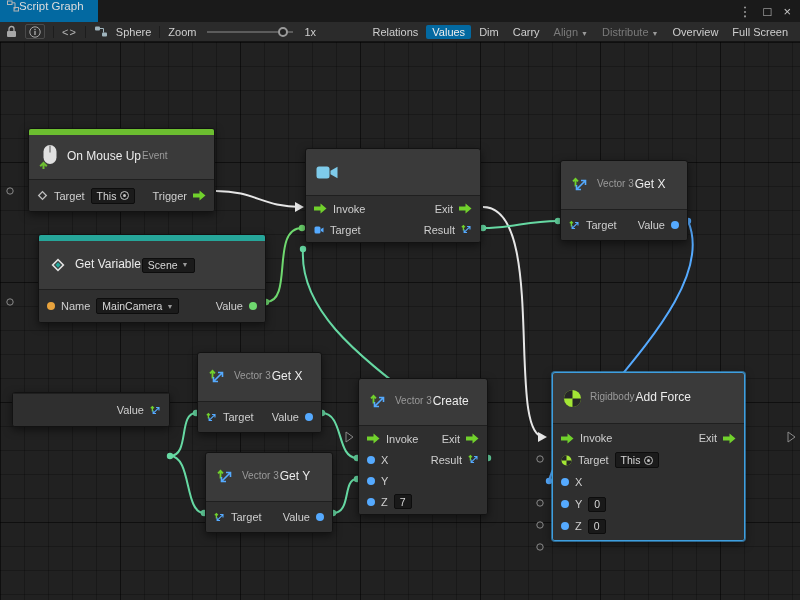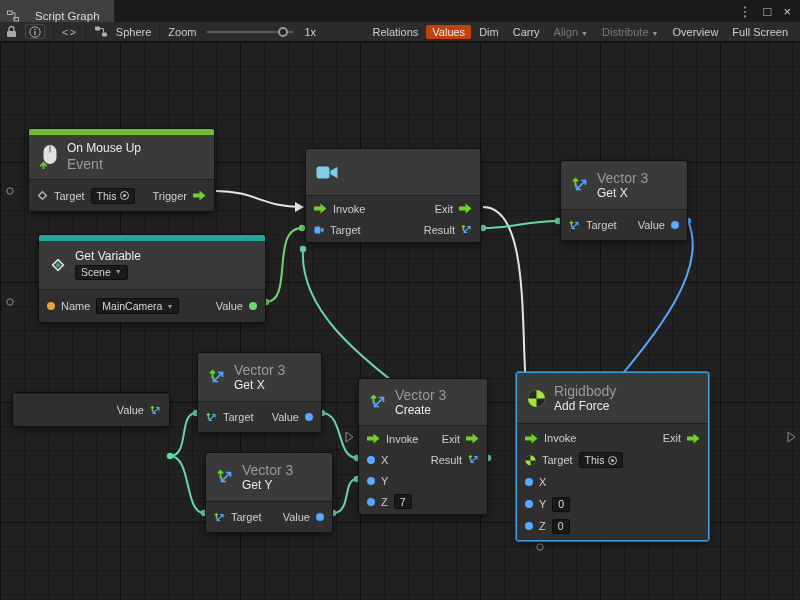--- a/index.html
+++ b/index.html
@@ -1,40 +1,40 @@
 <!DOCTYPE html>
 <html><head>
 <meta charset="utf-8">
 <style>
 *{margin:0;padding:0;box-sizing:border-box}
 html,body{width:800px;height:600px;overflow:hidden}
 body{background:#1a1a1a;font-family:"Liberation Sans",sans-serif;-webkit-font-smoothing:antialiased}
 .app{position:relative;width:800px;height:600px}
 .tabbar{height:22px;background:#1a1a1a;display:flex;align-items:stretch}
-.tab{display:flex;align-items:flex-end;gap:16px;padding:0 14px 0 7px;background:#404040;color:#ddd;font-size:11.5px}
+.tab{display:flex;align-items:flex-start;gap:0;padding:0 14px 0 7px;background:#0369a1;color:#ddd;font-size:11.5px}
 .winbtns{margin-left:auto;display:flex;align-items:center;gap:12px;padding-right:9px;color:#c8c8c8;font-size:13px}
 .toolbar{height:20px;background:#2b2b2b;border-bottom:1px solid #141414;display:flex;align-items:center;gap:8px;padding:0 6px;color:#cfcfcf;font-size:11px;white-space:nowrap}
 .tsep{width:1px;height:12px;background:#1d1d1d;flex:none}
 .tbtn{padding:1px 6px;border-radius:2px}
-.tbtn.active{background:#c2410c;color:#eee}
+.tbtn.active{background:#0369a1;color:#eee}
 .tbtn.disabled{color:#7a7a7a}
 .icon-btn{display:flex;align-items:center;border:1px solid #4a4a4a;border-radius:2px;padding:0 3px;height:15px}
 .code-ic{letter-spacing:1px;color:#b5b5b5;font-size:11px}
 .slider{width:86px;height:2px;background:#5c5c5c;position:relative;margin:0 3px;flex:none}
 .knob{position:absolute;right:5px;top:-4px;width:10px;height:10px;border-radius:50%;background:#222;border:2px solid #9a9a9a}
 .rgroup{margin-left:auto;display:flex;align-items:flex-end;gap:2px}
 .canvas{position:absolute;left:0;top:42px;width:800px;height:558px;overflow:hidden;background-color:#212121;background-image:linear-gradient(rgba(0,0,0,.25) 1px,transparent 1px),linear-gradient(90deg,rgba(0,0,0,.25) 1px,transparent 1px),linear-gradient(rgba(0,0,0,.4) 1px,transparent 1px),linear-gradient(90deg,rgba(0,0,0,.4) 1px,transparent 1px);background-size:24px 24px,24px 24px,120px 120px,120px 120px}
 .wires{position:absolute;left:0;top:0}
 .node{position:absolute;background:#3a3a3a;border:1px solid #121212;border-radius:3px;box-shadow:0 3px 9px rgba(0,0,0,.5);color:#ddd}
 .node.selected{border-color:#3E9FDF;box-shadow:0 0 0 1px rgba(62,159,223,.6),0 3px 9px rgba(0,0,0,.5)}
 .strip{height:6px;border-radius:2px 2px 0 0}
 .hdr{display:flex;align-items:center;gap:8px;padding:3px 10px}
 .h44{height:44px}.h46{height:46px}.h48{height:48px}.h50{height:50px}
-.lines{display:flex;flex-direction:column;gap:1px;line-height:1.15}
-.cat{font-size:14px;color:#9a9a9a}
+.lines{display:flex;flex-direction:row;gap:1px;line-height:1.15}
+.cat{font-size:10px;color:#9a9a9a}
 .ttl{font-size:12px;color:#ececec}
 .body{background:#2f2f2f;border-top:1px solid #1f1f1f;border-radius:0 0 2px 2px;padding:2px 0}
 .prow{display:flex;align-items:center;gap:6px;padding:0 8px}
 .r21{height:21px}.r22{height:22px}.r26{height:26px}.r27{height:27px}.r28{height:28px}
 .plabel{font-size:11px;color:#cfcfcf}
 .spacer{flex:1}
 .dot{width:8px;height:8px;border-radius:50%;flex:none}
 .chip{display:inline-flex;align-items:center;gap:4px;background:#1b1b1b;border:1px solid #0d0d0d;border-radius:2px;padding:0 5px;height:16px;font-size:10.5px;color:#d8d8d8}
 .caret{font-size:7px;color:#9a9a9a}
 .tdot{width:9px;height:9px;border:1px solid #c4c4c4;border-radius:50%;position:relative;flex:none;display:inline-block}
@@ -379,21 +379,21 @@
           <span class="plabel">Y</span>
         </div>
         <div class="prow r21">
           <span class="dot" style="background:#55AAFF"></span>
           <span class="plabel">Z</span>
           <span class="field">7</span>
         </div>
       </div>
     </div>
 
-    <div class="node selected" style="left:516px;top:330px;width:193px">
+    <div class="node selected" style="left:552px;top:330px;width:193px">
       <div class="hdr h50">
         <svg width="19" height="19" viewBox="0 0 20 20">
             <circle cx="10" cy="10" r="9" fill="#A3E635"></circle>
             <path d="M10 10V1A9 9 0 0 0 1 10Z" fill="#262626"></path>
             <path d="M10 10v9a9 9 0 0 0 9-9Z" fill="#262626"></path>
           </svg>
         <span class="lines">
             <span class="cat">Rigidbody</span>
             <span class="ttl">Add Force</span>
           </span>

